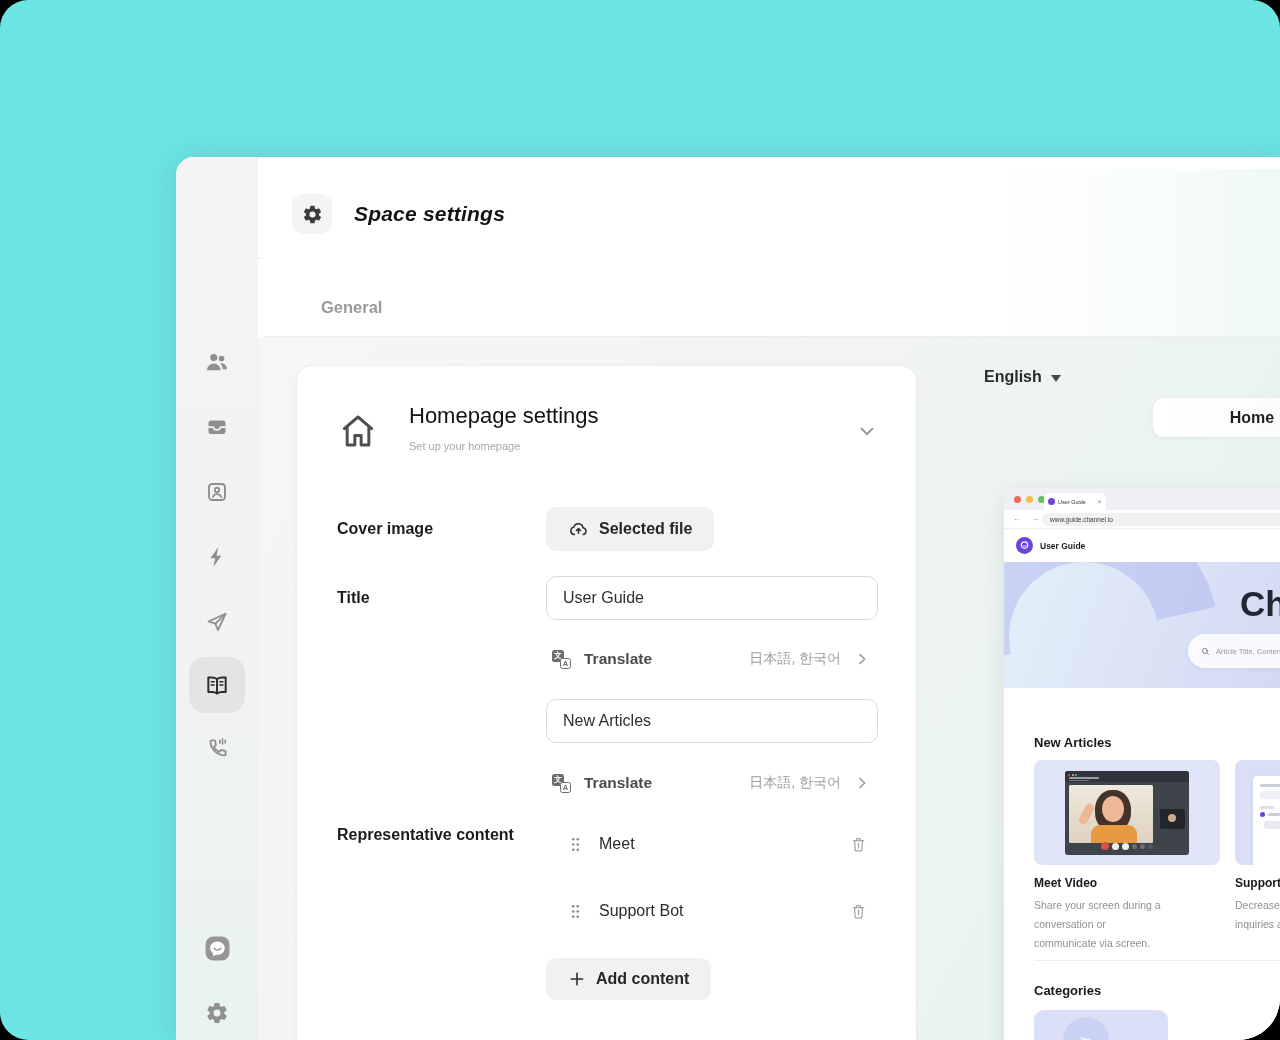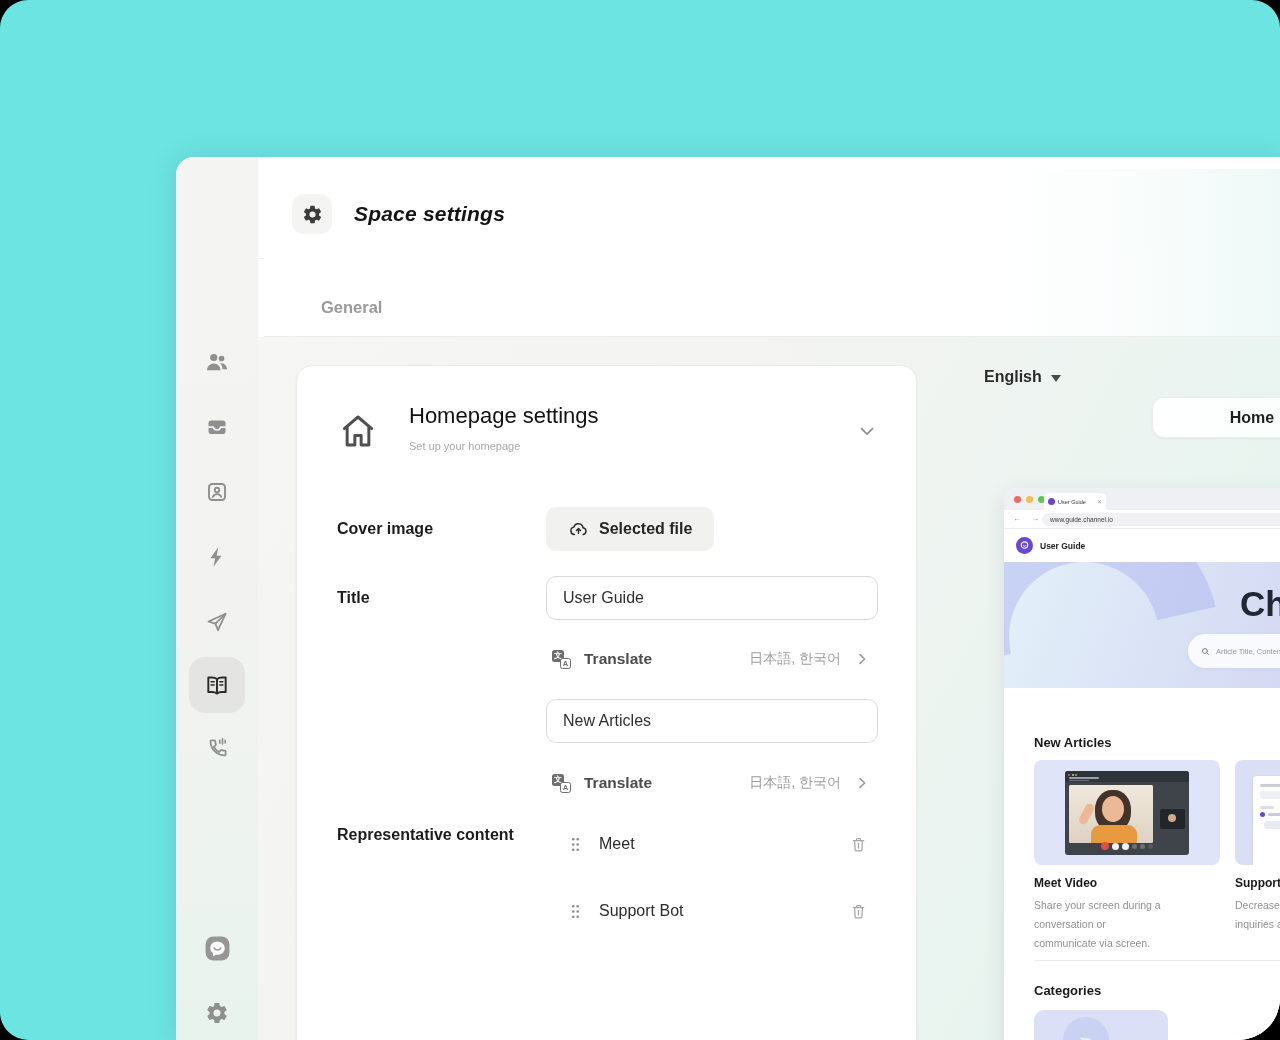--- a/index.html
+++ b/index.html
@@ -382,20 +382,28 @@
             <button class="trash-btn">
               <svg width="19" height="19" viewBox="0 0 24 24" fill="none" stroke="currentColor" stroke-width="1.6" stroke-linecap="round" stroke-linejoin="round">
                 <path d="M5.5 7h13"></path>
                   <path d="M9.5 7V5.4c0-.5.4-.9.9-.9h3.2c.5 0 .9.4.9.9V7"></path>
                 <path d="M7 7l.8 12.1c0 .5.4.9.9.9h6.6c.5 0 .9-.4.9-.9L17 7"></path>
                   <path d="M12 10.5v6"></path>
               </svg>
             </button>
           </div>
 
+          <div class="ctl" style="top:592px">
+            <button class="gray-btn" style="height:42px">
+              <svg width="18" height="18" viewBox="0 0 24 24" fill="none" stroke="#2b2b2b" stroke-width="2.1" stroke-linecap="round">
+                <path d="M12 4.5v15M4.5 12h15"></path>
+              </svg>
+              <span>Add content</span>
+            </button>
+          </div>
         </section>
 
         <div class="lang-select">
           <span>English</span>
           <span class="caret-down"></span>
         </div>
 
         <div class="home-pill">
           <span>Home</span>
         </div>

